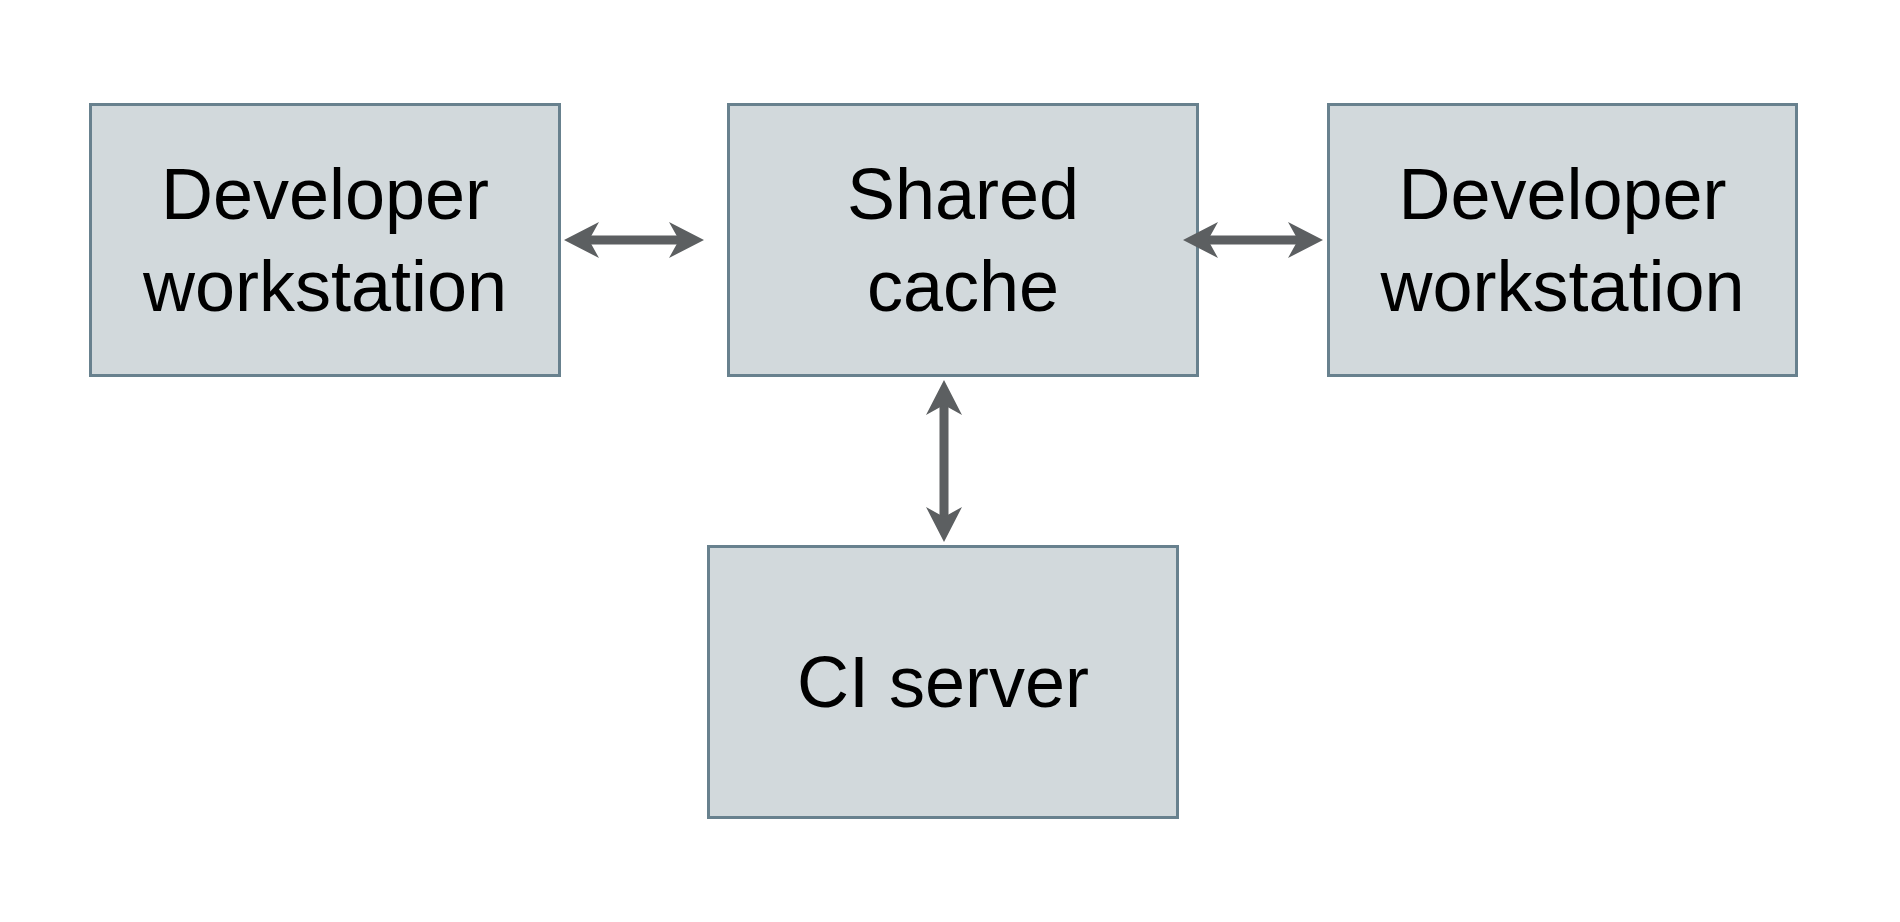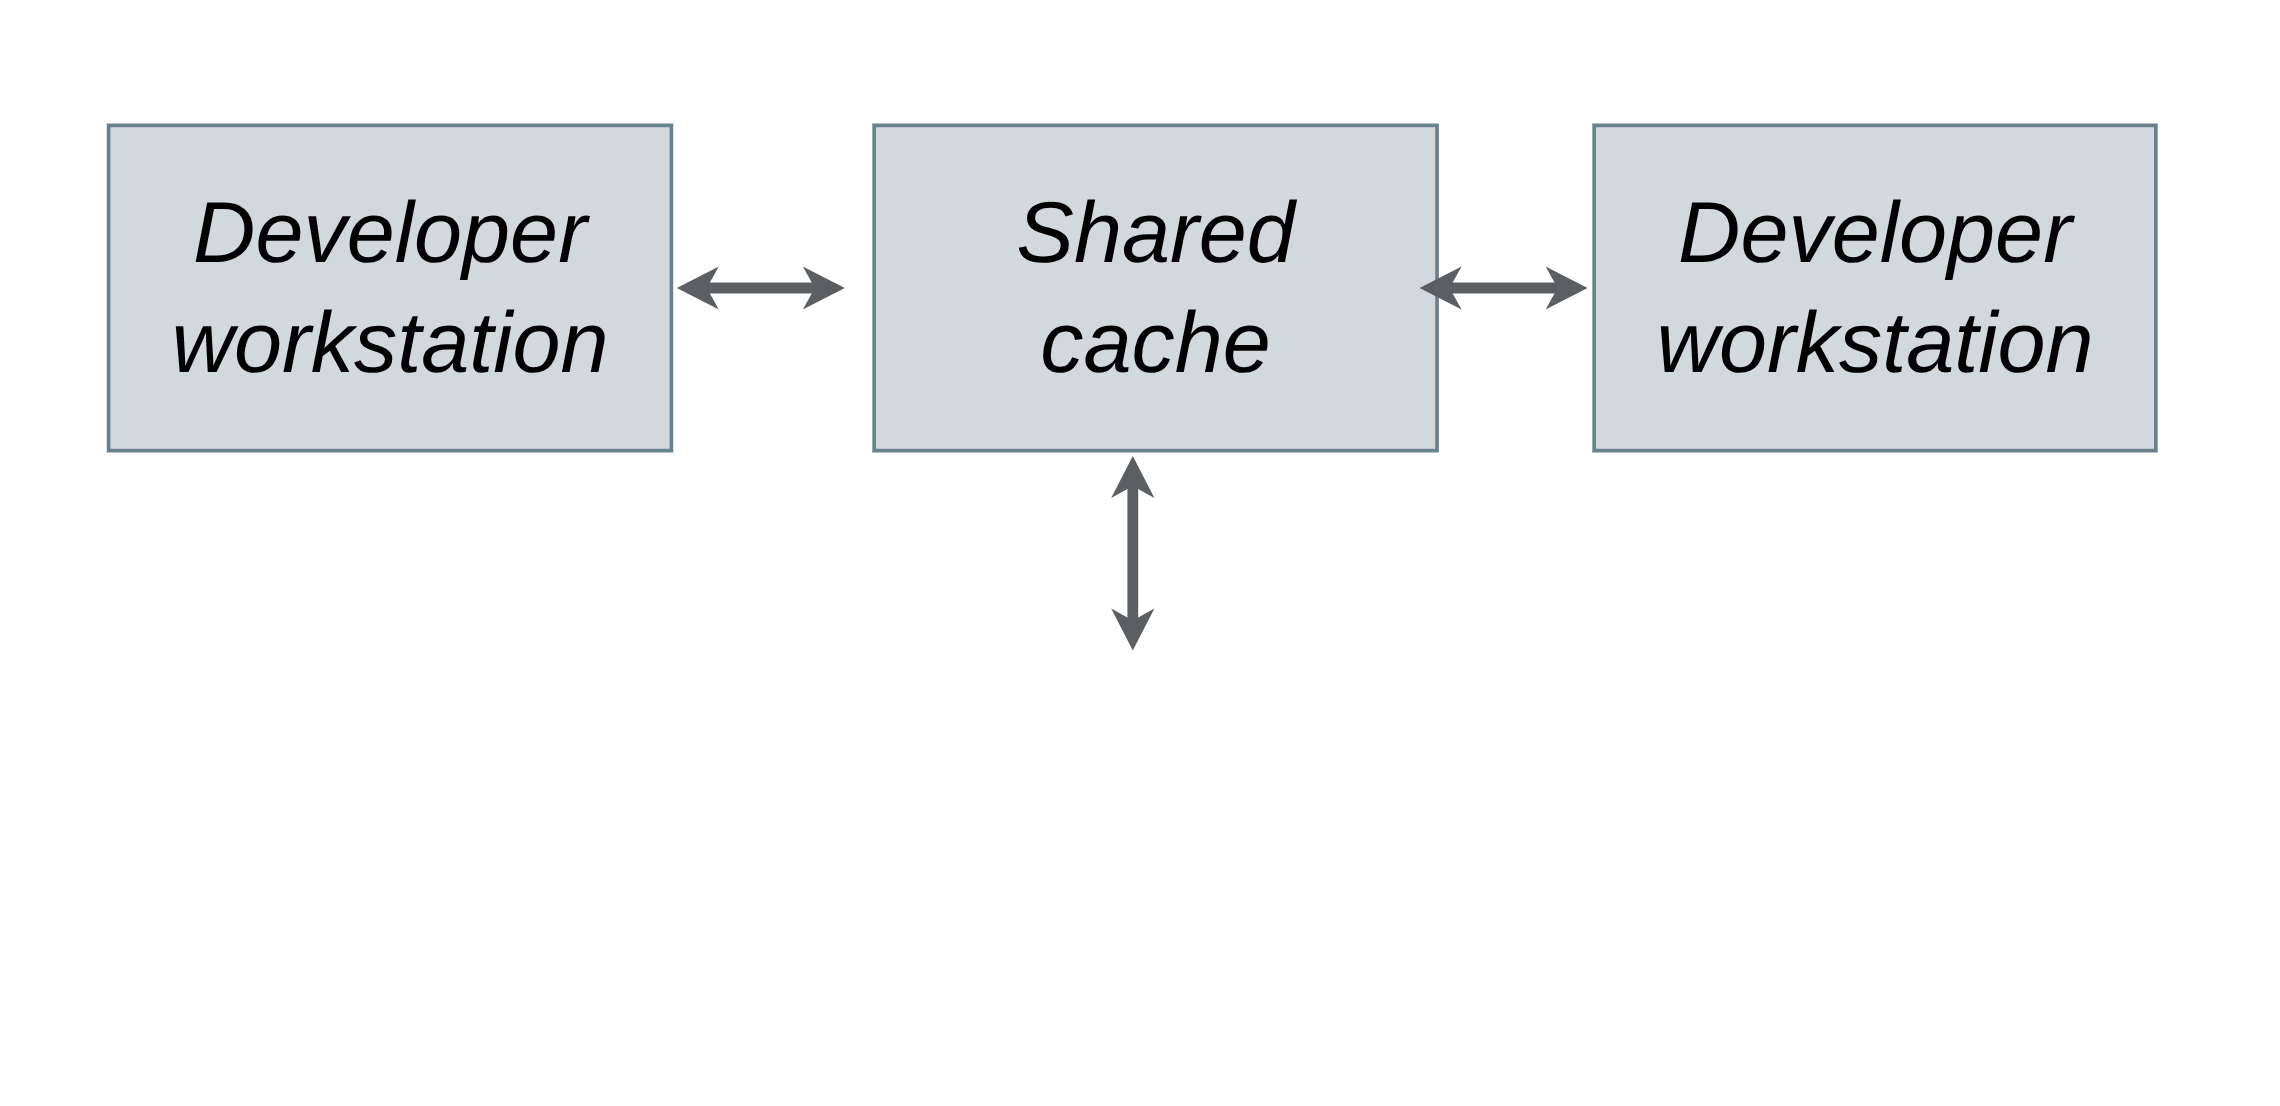--- a/index.html
+++ b/index.html
@@ -21,21 +21,20 @@
     background: #d2d9dc;
     border: 3px solid #68818e;
     display: flex;
     align-items: center;
     justify-content: center;
     text-align: center;
     color: #000000;
     font-size: 72px;
     line-height: 92px;
     white-space: pre-line;
-    font-style: italic;
   }
   .node-dev-left   { left: 89px;   top: 103px; width: 472px; height: 274px; }
   .node-cache      { left: 727px;  top: 103px; width: 472px; height: 274px; }
   .node-dev-right  { left: 1327px; top: 103px; width: 471px; height: 274px; }
   .node-ci         { left: 707px;  top: 545px; width: 472px; height: 274px; }
   .arrow {
     position: absolute;
   }
   .arrow-left-h  { left: 563px;  top: 218px; }
   .arrow-right-h { left: 1182px; top: 218px; }
@@ -57,20 +56,23 @@
   <div class="node node-cache">
     <span>Shared
 cache</span>
   </div>
 
   <div class="node node-dev-right">
     <span>Developer
 workstation</span>
   </div>
 
+  <div class="node node-ci">
+    <span>CI server</span>
+  </div>
 
   <div class="arrow arrow-left-h">
     <svg width="142" height="44" viewBox="0 0 142 44">
       <line class="stroke" x1="24" y1="22" x2="118" y2="22" stroke-width="9"></line>
       <path class="fill" d="M1 22 L36 4 L26 22 L36 40 Z"></path>
       <path class="fill" d="M141 22 L106 4 L116 22 L106 40 Z"></path>
     </svg>
   </div>
 
   <div class="arrow arrow-right-h">

